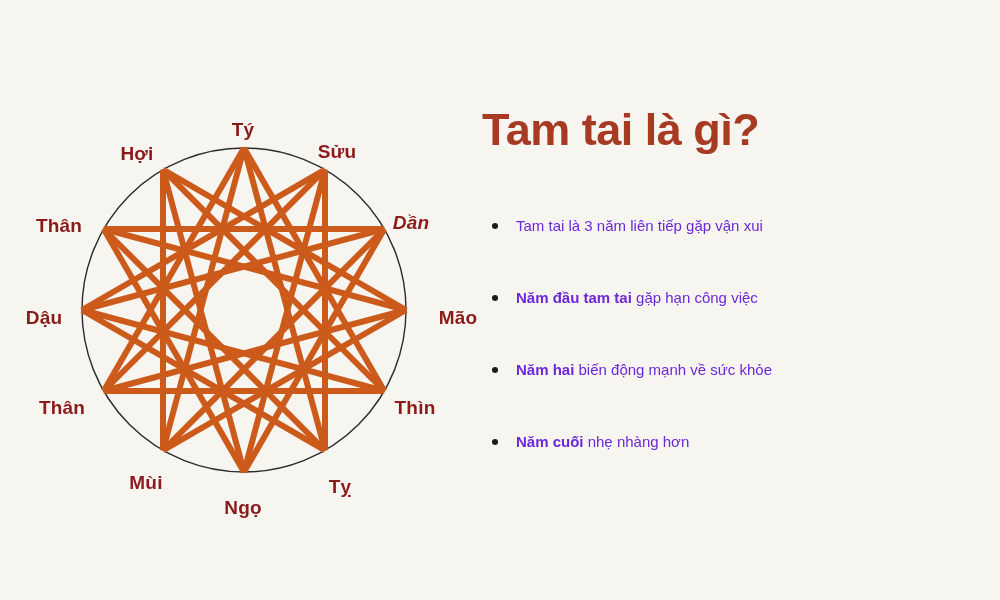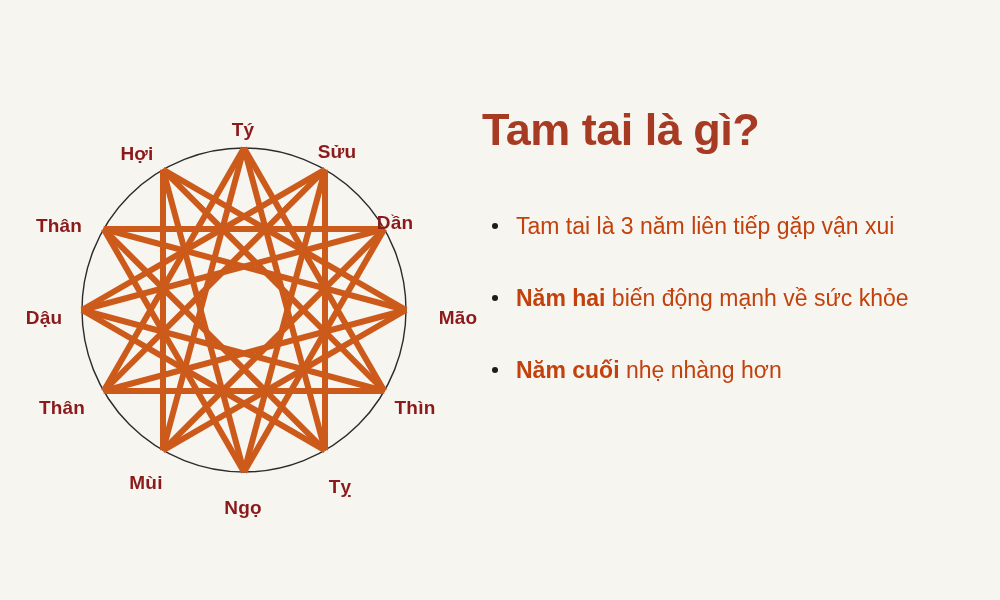--- a/index.html
+++ b/index.html
@@ -72,23 +72,23 @@
     top: 212px;
     width: 510px;
     margin: 0;
     padding: 0;
     list-style: none;
   }
   .bullet-item {
     position: relative;
     padding-left: 34px;
     margin-bottom: 44px;
-    color: #c2410c;
+    color: #6d28d9;
     font-family: "Liberation Sans", sans-serif;
-    font-size: 23px;
+    font-size: 15px;
     line-height: 28px;
     white-space: nowrap;
   }
   .bullet-item:last-child { margin-bottom: 0; }
   .bullet-dot {
     position: absolute;
     left: 10px;
     top: 11px;
     width: 6px;
     height: 6px;
@@ -128,35 +128,36 @@
           <line x1="163.00" y1="450.30" x2="163.00" y2="169.70"></line>
           <line x1="103.70" y1="391.00" x2="244.00" y2="148.00"></line>
           <line x1="82.00" y1="310.00" x2="325.00" y2="169.70"></line>
           <line x1="103.70" y1="229.00" x2="384.30" y2="229.00"></line>
           <line x1="163.00" y1="169.70" x2="406.00" y2="310.00"></line>
         </g>
     </svg>
     <div id="zodiac-labels">
         <div class="zodiac-label" style="left: 243px; top: 130px;">Tý</div>
         <div class="zodiac-label" style="left: 337px; top: 152px;">Sửu</div>
-        <div class="zodiac-label" style="left: 395px; top: 223px;">Dần</div>
+        <div class="zodiac-label" style="left: 411px; top: 223px; font-style: italic;">Dần</div>
         <div class="zodiac-label" style="left: 458px; top: 318px;">Mão</div>
         <div class="zodiac-label" style="left: 415px; top: 408px; text-align: center;">Thìn</div>
         <div class="zodiac-label" style="left: 340px; top: 487px;">Tỵ</div>
         <div class="zodiac-label" style="left: 243px; top: 508px;">Ngọ</div>
         <div class="zodiac-label" style="left: 146px; top: 483px;">Mùi</div>
         <div class="zodiac-label" style="left: 62px; top: 408px;">Thân</div>
         <div class="zodiac-label" style="left: 44px; top: 318px;">Dậu</div>
         <div class="zodiac-label" style="left: 59px; top: 226px;">Thân</div>
         <div class="zodiac-label" style="left: 137px; top: 154px;">Hợi</div>
       </div>
   </div>
 
   <div id="content">
     <div id="title">Tam tai là gì?</div>
     <ul id="bullet-list">
         <li class="bullet-item"><span class="bullet-dot"></span><span>Tam tai là 3 năm liên tiếp gặp vận xui</span></li>
+        <li class="bullet-item"><span class="bullet-dot"></span><span class="bullet-strong">Năm đầu tam tai</span><span> gặp hạn công việc</span></li>
         <li class="bullet-item"><span class="bullet-dot"></span><span class="bullet-strong">Năm hai</span><span> biến động mạnh về sức khỏe</span></li>
         <li class="bullet-item"><span class="bullet-dot"></span><span class="bullet-strong">Năm cuối</span><span> nhẹ nhàng hơn</span></li>
       </ul>
   </div>
 
 </div>
 
 </body></html>

